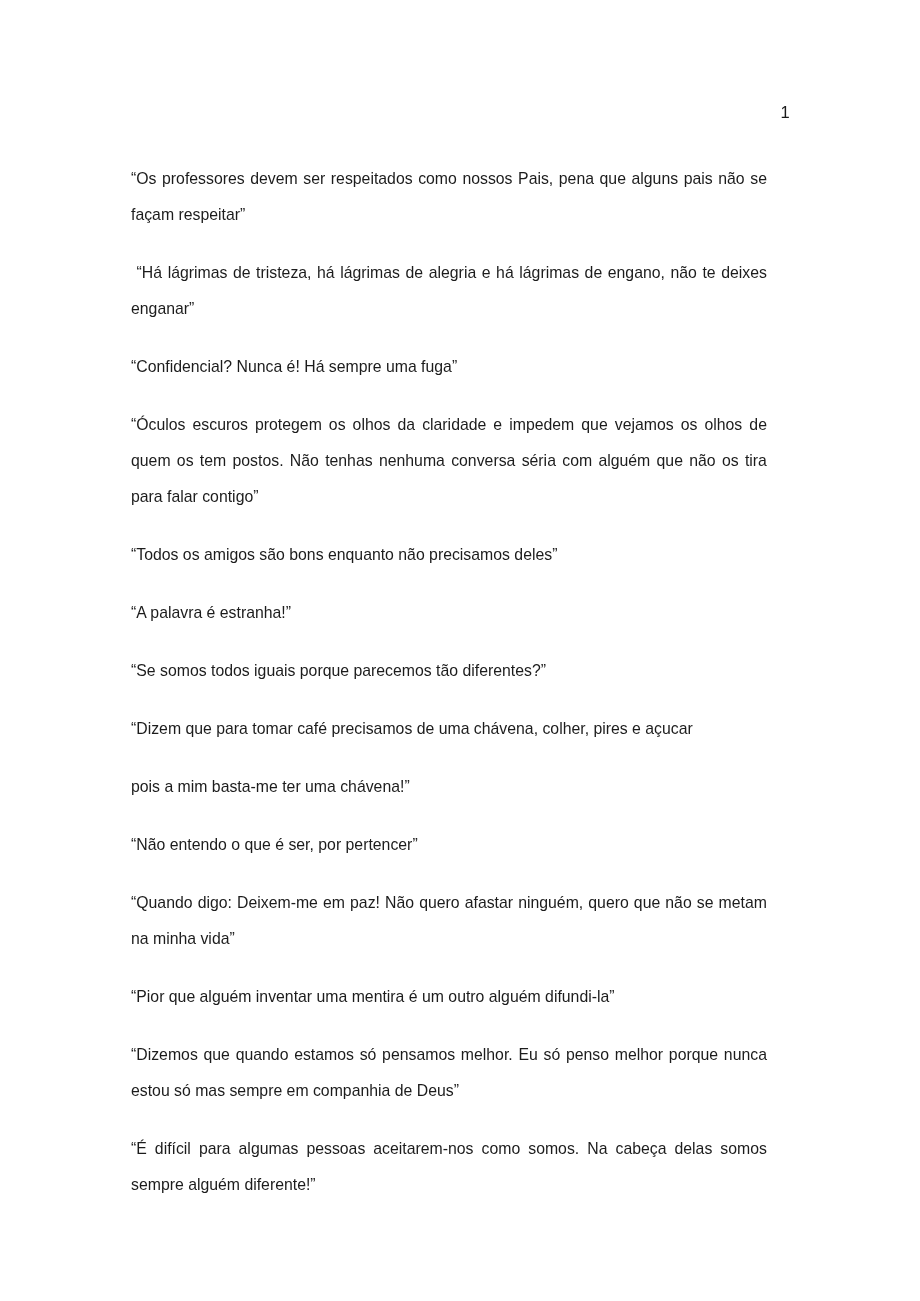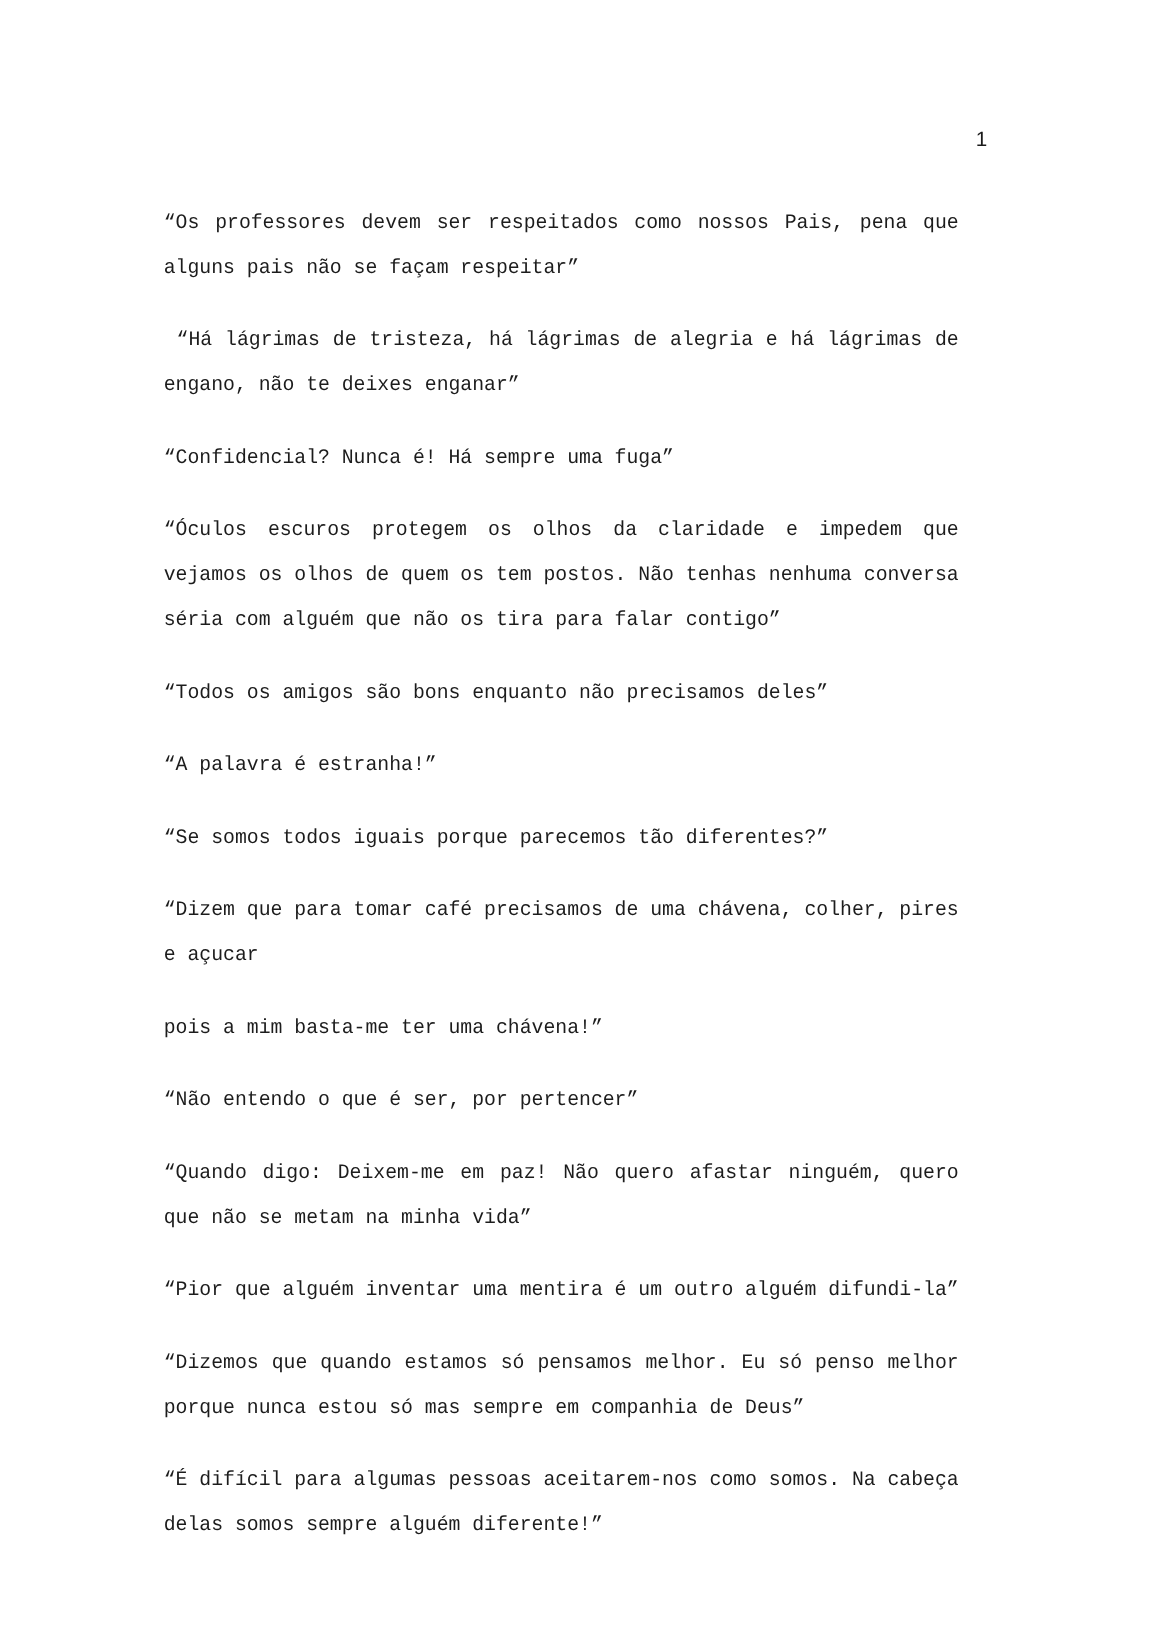--- a/index.html
+++ b/index.html
@@ -27,21 +27,20 @@
     font-size: 16.5px;
     line-height: 1;
     color: #1a1a1a;
     letter-spacing: 0.2px;
   }
   .body-column {
     position: absolute;
     top: 160px;
     left: 131px;
     width: 659px;
-    font-family: Liberation Mono, monospace;
   }
   .para {
     margin: 0 0 22px 0;
     font-size: 16.4px;
     line-height: 36px;
     color: #1c1c1c;
     text-align: justify;
     text-justify: inter-word;
     -webkit-font-smoothing: antialiased;
     transform: scaleX(0.965);

